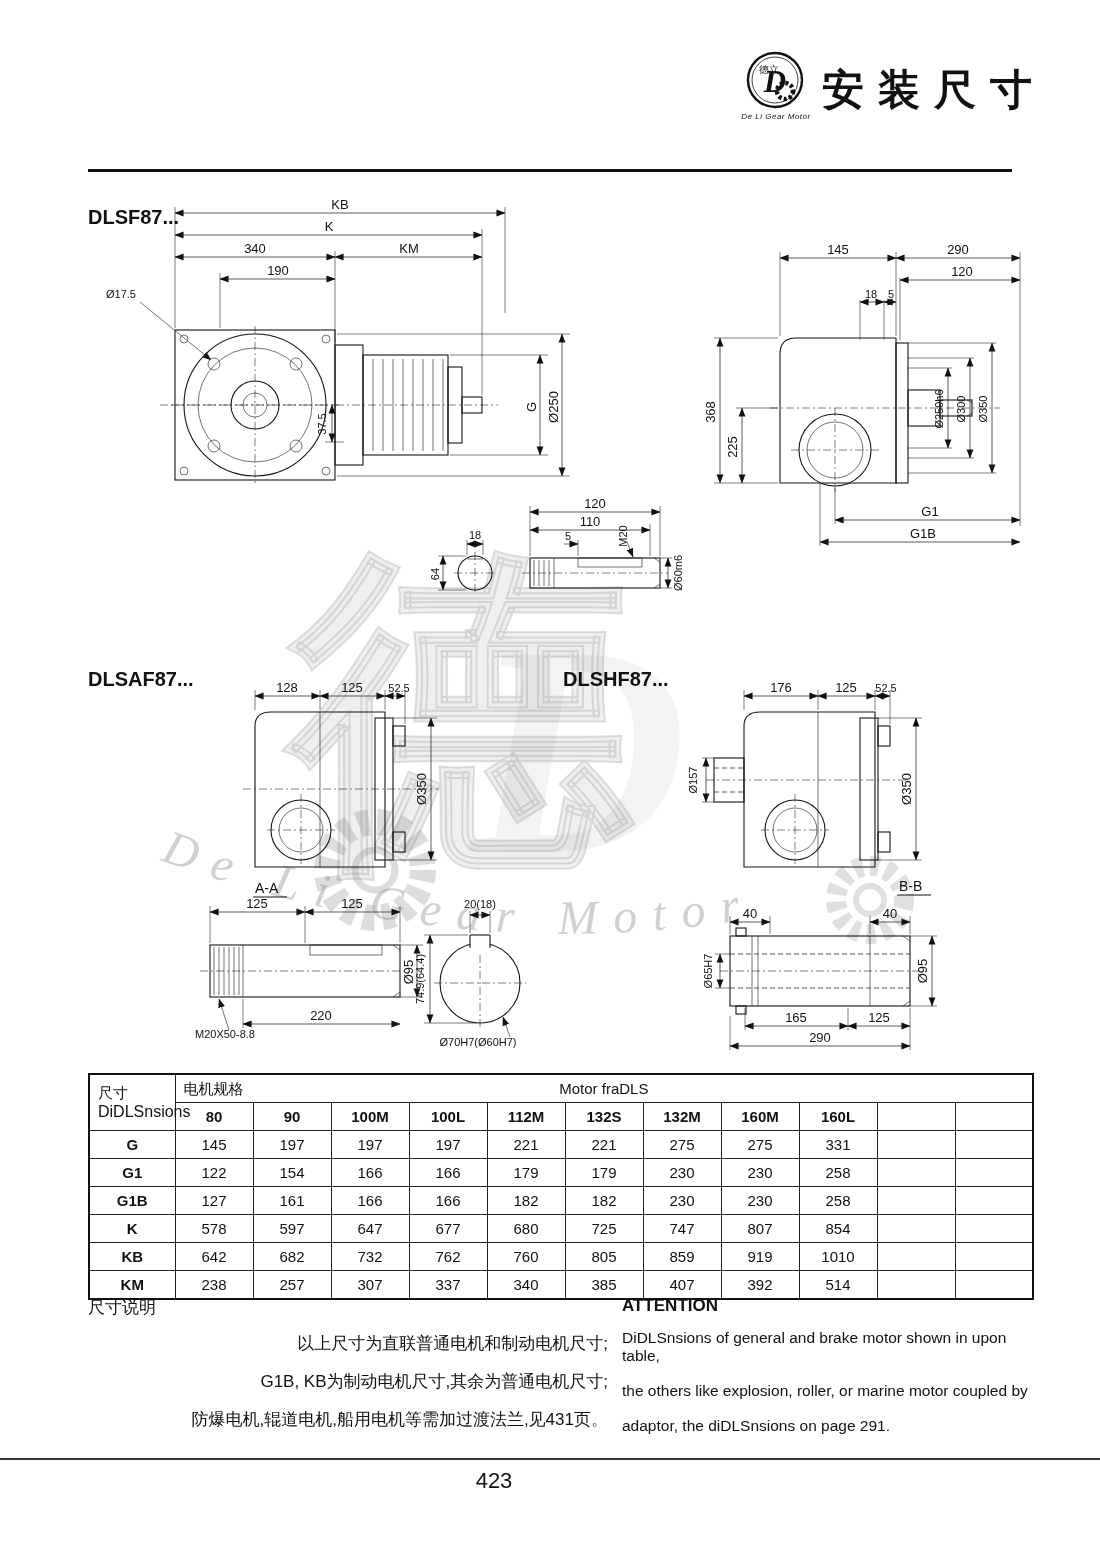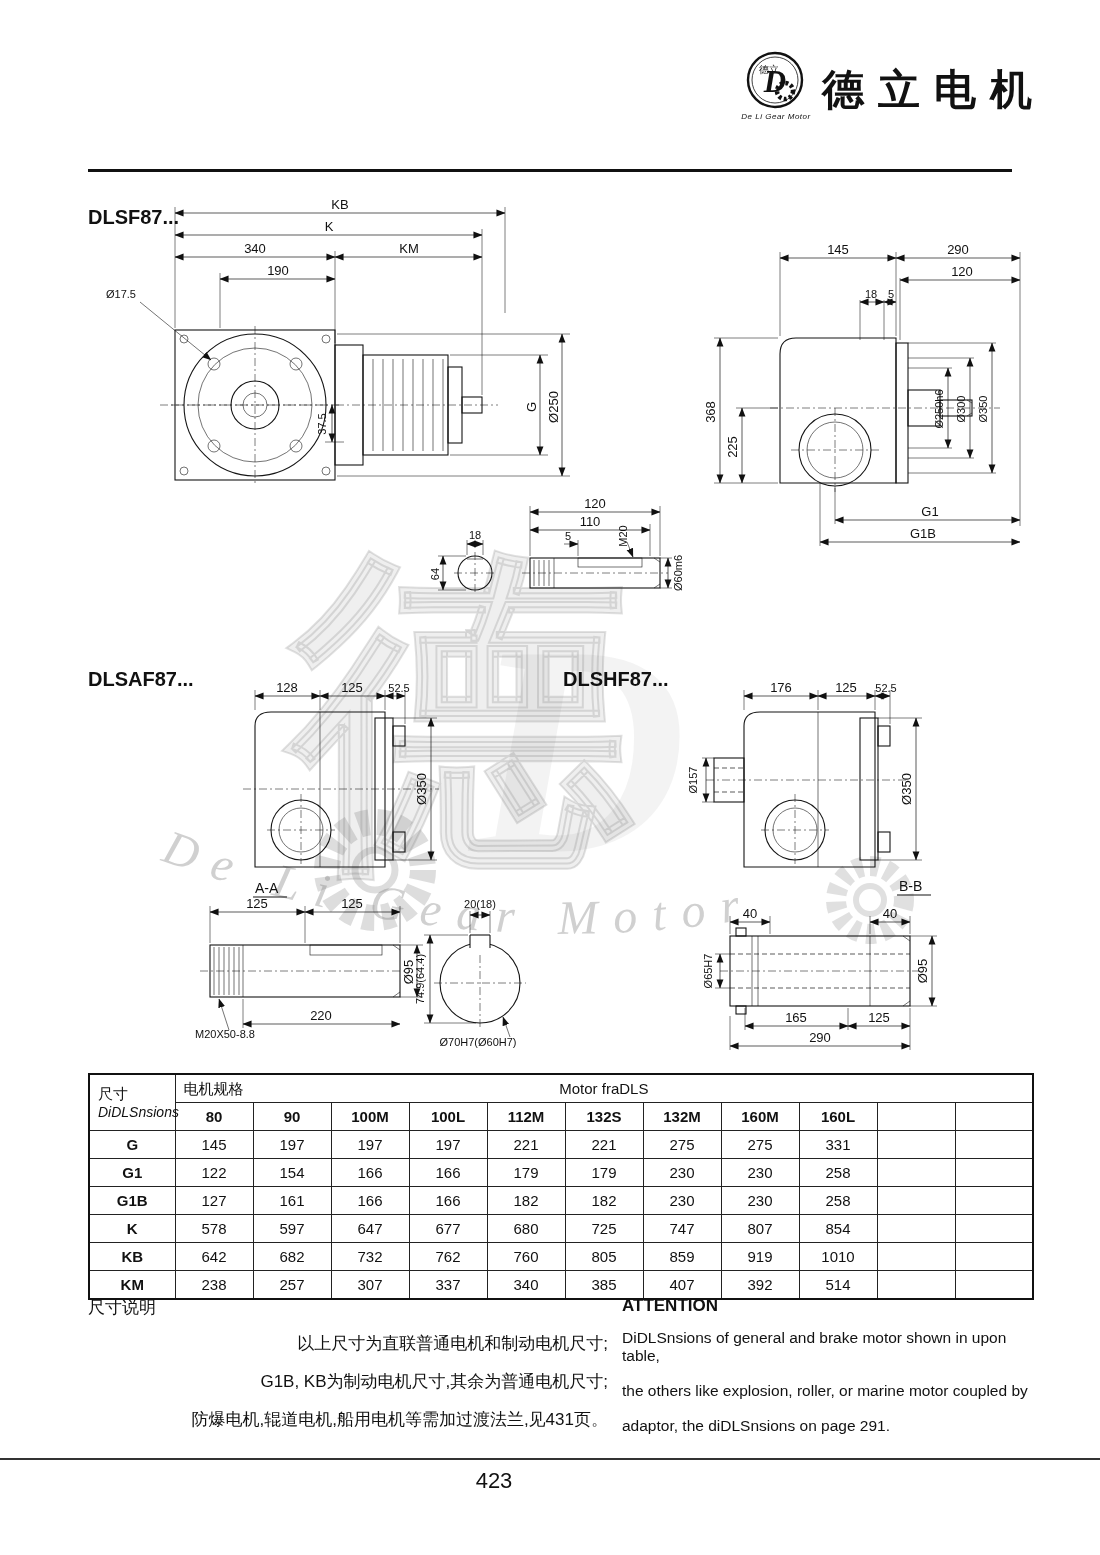--- a/index.html
+++ b/index.html
@@ -50,21 +50,21 @@
 
   
   .dims-table { position:absolute; left:88px; top:1073px; width:944px; border-collapse:collapse;
                 table-layout:fixed; z-index:3; border:2px solid #111;padding-left:20px; }
   .dims-table th, .dims-table td { border:1px solid #222; text-align:center; font-size:15px;
                                    padding:0; height:27px; font-weight:normal; }
   .dims-table thead th.colh { font-weight:bold; }
   .dims-table tbody th { font-weight:bold; }
   .dims-table th.corner { text-align:left; padding-left:8px; }
   .corner .c-zh { font-size:15px; }
-  .corner .c-en { font-size:14px;font-style:italic; }
+  .corner .c-en { font-size:16px; }
   .spec-cell { position:relative; }
   .spec-zh { position:absolute; left:8px; top:50%; transform:translateY(-50%); }
 
   
   .notes-zh { position:absolute; left:88px; top:1296px; width:520px; z-index:3; }
   .notes-en { position:absolute; left:622px; top:1296px; width:420px; z-index:3; }
   .note-title { font-size:17px; margin-bottom:13px; }
   .note-title.b { font-weight:bold; }
   .notes-zh .note-line { font-size:17px; margin-bottom:15px;text-align:right; }
   .notes-en .note-line { font-size:15.5px; margin-bottom:17px; }
@@ -102,21 +102,21 @@
   </div>
 
   <svg class="logo-emblem" width="66" height="64" viewBox="0 0 66 64">
     <circle cx="33" cy="30" r="27" stroke-width="2.4"></circle>
     <circle cx="33" cy="30" r="23" stroke-width="0.8"></circle>
     <text x="17" y="23" style="font-size:10px">德立</text>
     <text x="33" y="42" text-anchor="middle" style="font-size:31px;font-style:italic;font-weight:bold;font-family:'Liberation Serif',serif">D</text>
     <circle cx="43" cy="41" r="8" style="stroke-width:4.5;stroke-dasharray:3 2.4"></circle>
   </svg>
   <div class="logo-sub">De Li Gear Motor</div>
-  <div class="brand">德立电机</div>
+  <div class="brand">安装尺寸</div>
 
   <div class="rule"></div>
 
   <div class="sec-label" style="left:88px;top:206px">DLSF87...</div>
 
   <svg class="draw" style="left:100px;top:195px" width="480" height="330" viewBox="0 0 480 330">
     <g>
       <rect x="75" y="135" width="160" height="150"></rect>
       <circle cx="84" cy="144" r="4" class="thin"></circle>
         <circle cx="226" cy="144" r="4" class="thin"></circle>

